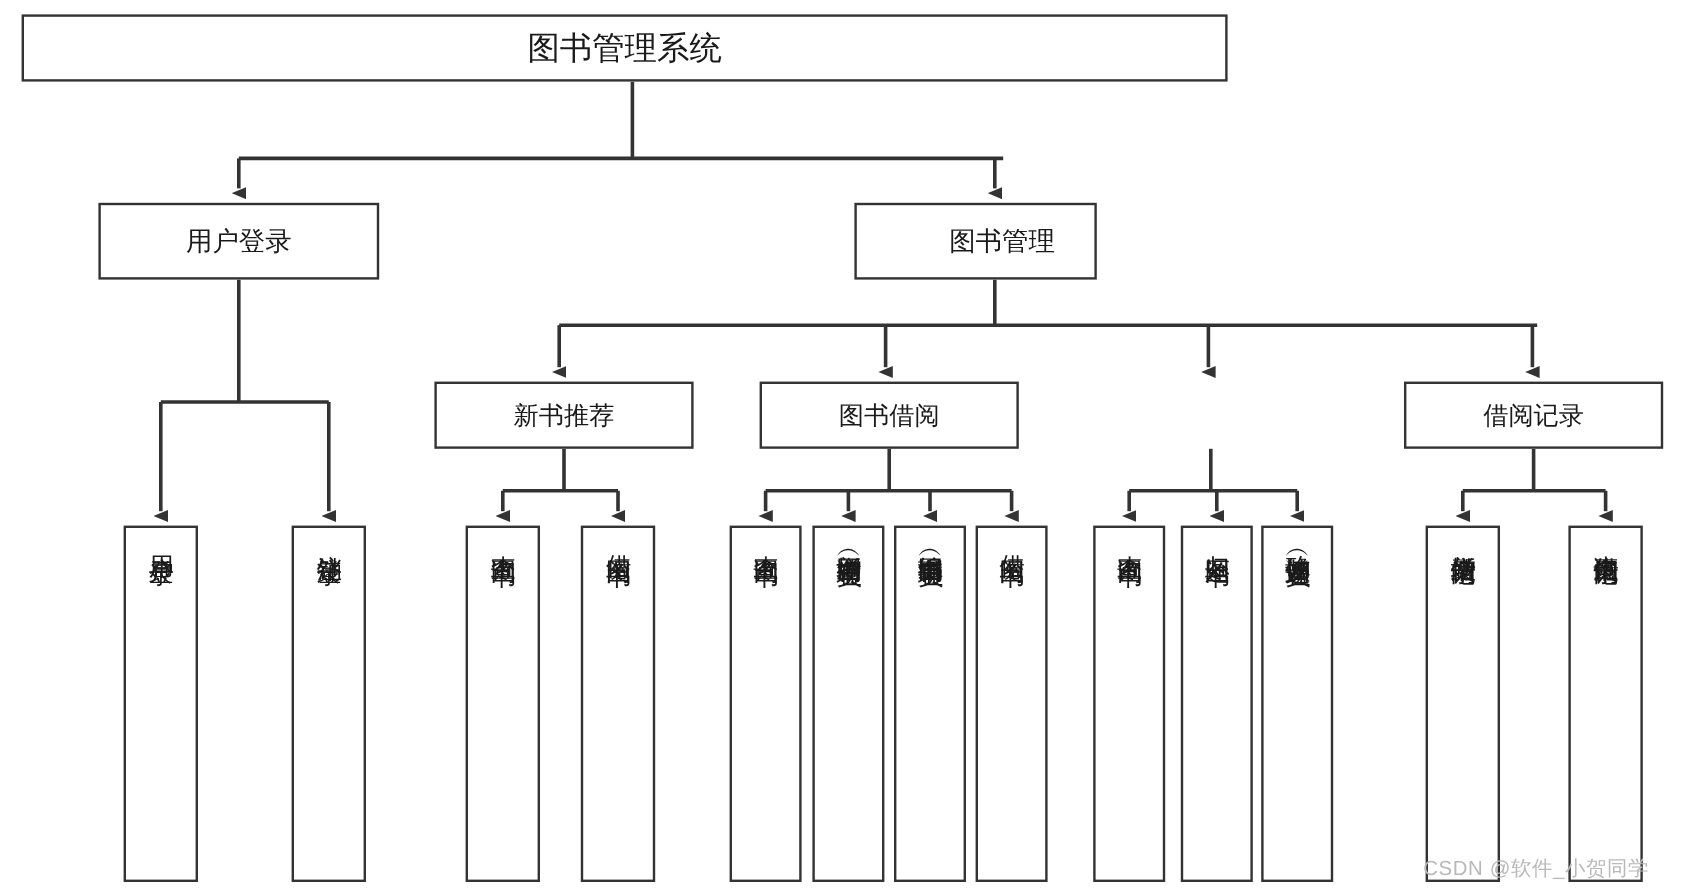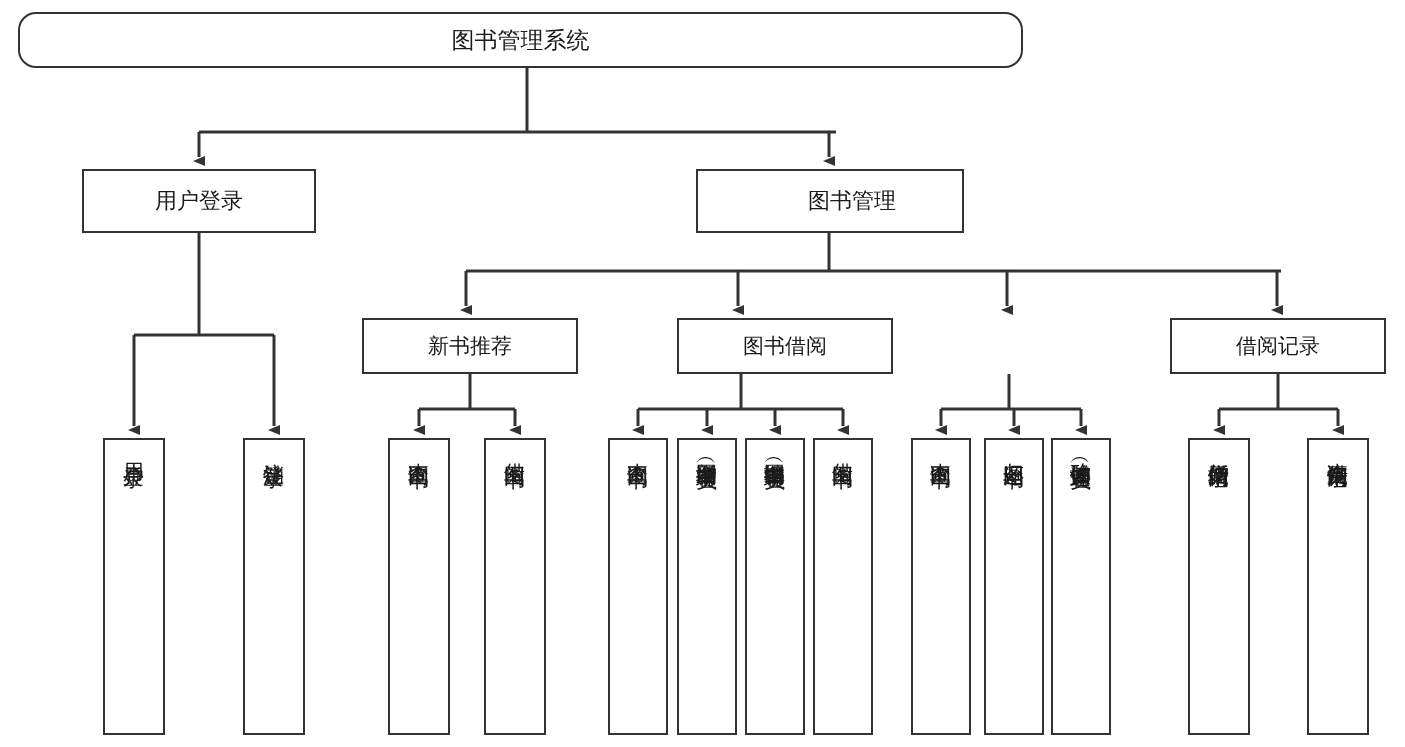--- a/index.html
+++ b/index.html
@@ -29,22 +29,21 @@
     position: absolute;
     box-sizing: border-box;
     border: 2.5px solid #333333;
     background: #ffffff;
     display: flex;
     align-items: center;
     justify-content: center;
     color: #1a1a1a;
   }
   .node.root {
-    font-size: 23px;
-    border-radius: 18px;
+    font-size: 27px;
   }
   .node.lvl2 {
     font-size: 22px;
   }
   .node.lvl3 {
     font-size: 21px;
     text-align: right;
   }
   .node.leaf {
     font-size: 21px;
@@ -127,28 +126,28 @@
     </g>
   </svg>
 
   <div class="node root" style="left:18px; top:12px; width:1005px; height:56px;">
     <span>图书管理系统</span>
   </div>
 
   <div class="node lvl2" style="left:82px; top:169px; width:234px; height:64px;">
     <span>用户登录</span>
   </div>
-  <div class="node lvl2" style="left:696px; top:169px; width:268px; height:64px;padding-left:44px;">
+  <div class="node lvl2" style="left:712px; top:169px; width:202px; height:64px;padding-left:44px;">
     <span>图书管理</span>
   </div>
 
   <div class="node lvl3" style="left:362px; top:318px; width:216px; height:56px;">
     <span>新书推荐</span>
   </div>
-  <div class="node lvl3" style="left:633px; top:318px; width:216px; height:56px;margin-left:44px;">
+  <div class="node lvl3" style="left:633px; top:318px; width:216px; height:56px;">
     <span>图书借阅</span>
   </div>
   <div class="node lvl3" style="left:1170px; top:318px; width:216px; height:56px;font-family:Liberation Mono, monospace;">
     <span>借阅记录</span>
   </div>
 
   <div class="node leaf" style="left:103px; top:438px; width:62px; height:297px;">
     <span class="vtext">用户登录</span>
   </div>
   <div class="node leaf" style="left:243px; top:438px; width:62px; height:297px;">
@@ -185,14 +184,15 @@
     <span class="vtext">确认归还（管理员）</span>
   </div>
 
   <div class="node leaf tall" style="left:1188px; top:438px; width:62px; height:297px;">
     <span class="vtext">新增借阅记录</span>
   </div>
   <div class="node leaf tall" style="left:1307px; top:438px; width:62px; height:297px;">
     <span class="vtext">查询借阅记录</span>
   </div>
 
+  <div id="watermark">CSDN @软件_小贺同学</div>
 
 </div>
 
 </body></html>

